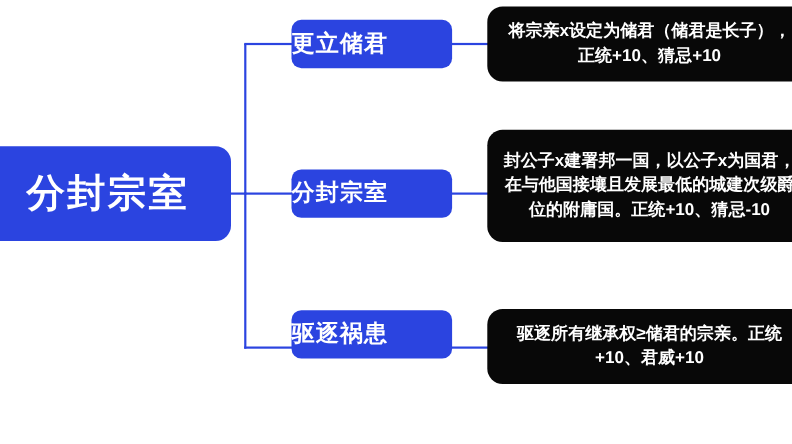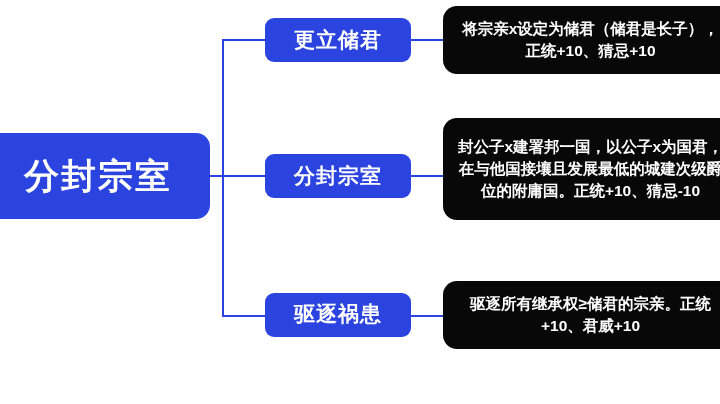--- a/index.html
+++ b/index.html
@@ -55,21 +55,21 @@
   
   .branch-node {
     position: absolute;
     left: 265px;
     width: 146px;
     height: 44px;
     background: #2B44E0;
     border-radius: 9px;
     display: flex;
     align-items: center;
-    justify-content: center;
+    justify-content: flex-start;
   }
   .branch-label {
     color: #ffffff;
     font-size: 21px;
     font-weight: bold;
     letter-spacing: 1px;
     line-height: 1.1;
     white-space: nowrap;
   }
 
@@ -133,21 +133,21 @@
   </div>
 
   <div class="branch-node" style="top:18px;">
     <span class="branch-label">更立储君</span>
   </div>
 
   <div class="branch-node" style="top:154px;">
     <span class="branch-label">分封宗室</span>
   </div>
 
-  <div class="branch-node" style="top:293px;font-family:Liberation Serif, serif;">
+  <div class="branch-node" style="top:282px;">
     <span class="branch-label">驱逐祸患</span>
   </div>
 
   <div class="desc-box" style="top:6px; height:68px;">
     <span class="desc-text">将宗亲x设定为储君（储君是长子），正统+10、猜忌+10</span>
   </div>
 
   <div class="desc-box" style="top:118px; height:102px;">
     <span class="desc-text">封公子x建署邦一国，以公子x为国君，在与他国接壤且发展最低的城建次级爵位的附庸国。正统+10、猜忌-10</span>
   </div>

